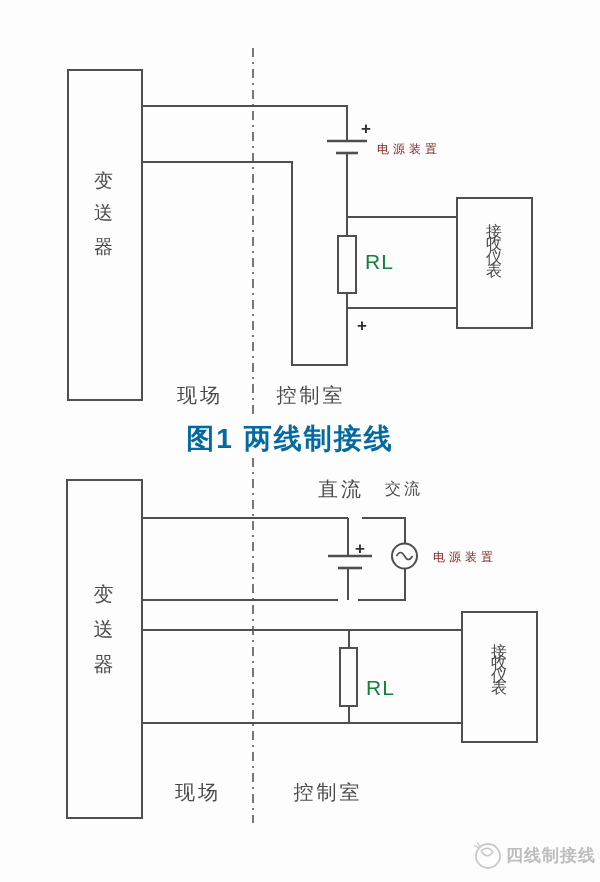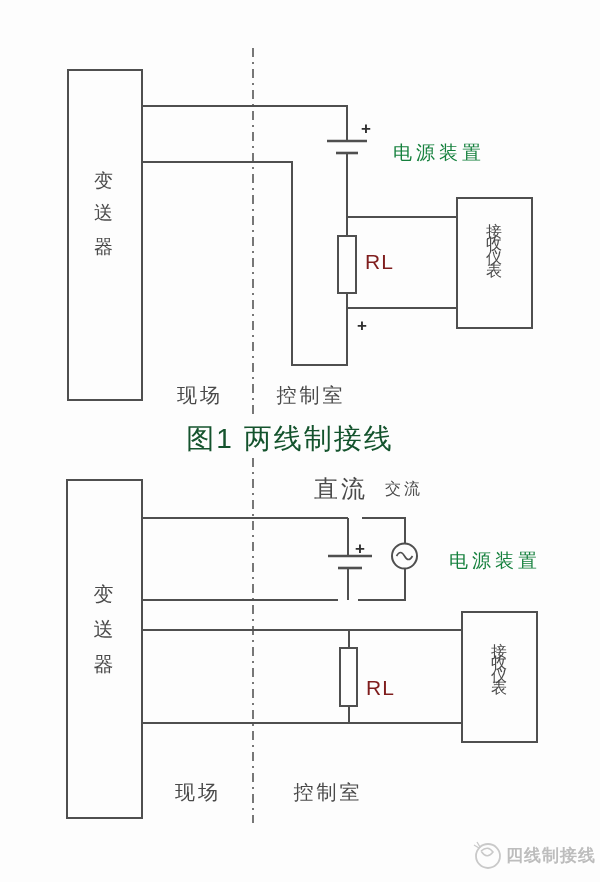--- a/index.html
+++ b/index.html
@@ -4,40 +4,40 @@
 <style>
   html,body{margin:0;padding:0;background:#ffffff;}
   .canvas{
     position:relative;width:600px;height:882px;background:#fdfdfd;
     font-family:"Liberation Serif", serif;overflow:hidden;
   }
   svg.wires{position:absolute;left:0;top:0;}
   .lbl{position:absolute;color:#4a4a4a;white-space:nowrap;line-height:1;}
   .ctr{transform:translate(-50%,-50%);}
   .vtext{writing-mode:vertical-rl;text-orientation:upright;}
-  .cjk{font-size:19px;letter-spacing:4px;color:#15803d;margin-left:16px;}
+  .cjk{font-size:12px;letter-spacing:4px;color:#7f1d1d;}
   .plus{font-family:"Liberation Sans",sans-serif;font-weight:bold;font-size:17px;color:#2f2f2f;}
-  .rl{font-family:"Liberation Sans",sans-serif;font-size:21px;color:#7f1d1d;letter-spacing:1px;}
+  .rl{font-family:"Liberation Sans",sans-serif;font-size:21px;color:#15803d;letter-spacing:1px;}
   .caption{
-    font-family:"Liberation Sans",sans-serif;font-weight:normal;font-size:28px;
-    color:#14532d;letter-spacing:2px;
+    font-family:"Liberation Sans",sans-serif;font-weight:bold;font-size:28px;
+    color:#0369a1;letter-spacing:2px;
   }
   
   #f1-transmitter{left:104px;top:154px;transform:translateX(-50%);font-size:19px;letter-spacing:34px;}
   #f1-plus-top{left:366px;top:128px;}
   #f1-power{left:377px;top:143px;}
   #f1-receiver{left:494px;top:210px;transform:translateX(-50%);font-size:16px;letter-spacing:13px;}
   #f1-plus-bottom{left:362px;top:325px;}
   #f1-rl{left:365px;top:251px;}
   #f1-field{left:200px;top:395px;font-size:20px;letter-spacing:3px;}
   #f1-control{left:311px;top:395px;font-size:20px;letter-spacing:3px;}
   #f1-caption{left:290px;top:439px;}
   
   #f2-transmitter{left:104px;top:567px;transform:translateX(-50%);font-size:20px;letter-spacing:36px;}
-  #f2-dc{left:341px;top:489px;font-size:24px;letter-spacing:3px;}
+  #f2-dc{left:341px;top:489px;font-size:20px;letter-spacing:3px;}
   #f2-ac{left:404px;top:489px;font-size:16px;letter-spacing:3px;}
   #f2-plus{left:360px;top:548px;}
   #f2-power{left:433px;top:551px;}
   #f2-receiver{left:499px;top:630px;transform:translateX(-50%);font-size:16px;letter-spacing:12px;}
   #f2-rl{left:366px;top:677px;}
   #f2-field{left:198px;top:792px;font-size:20px;letter-spacing:3px;}
   #f2-control{left:328px;top:792px;font-size:20px;letter-spacing:3px;}
   #f2-caption{left:303px;top:850px;}
   
   #wm-text{

